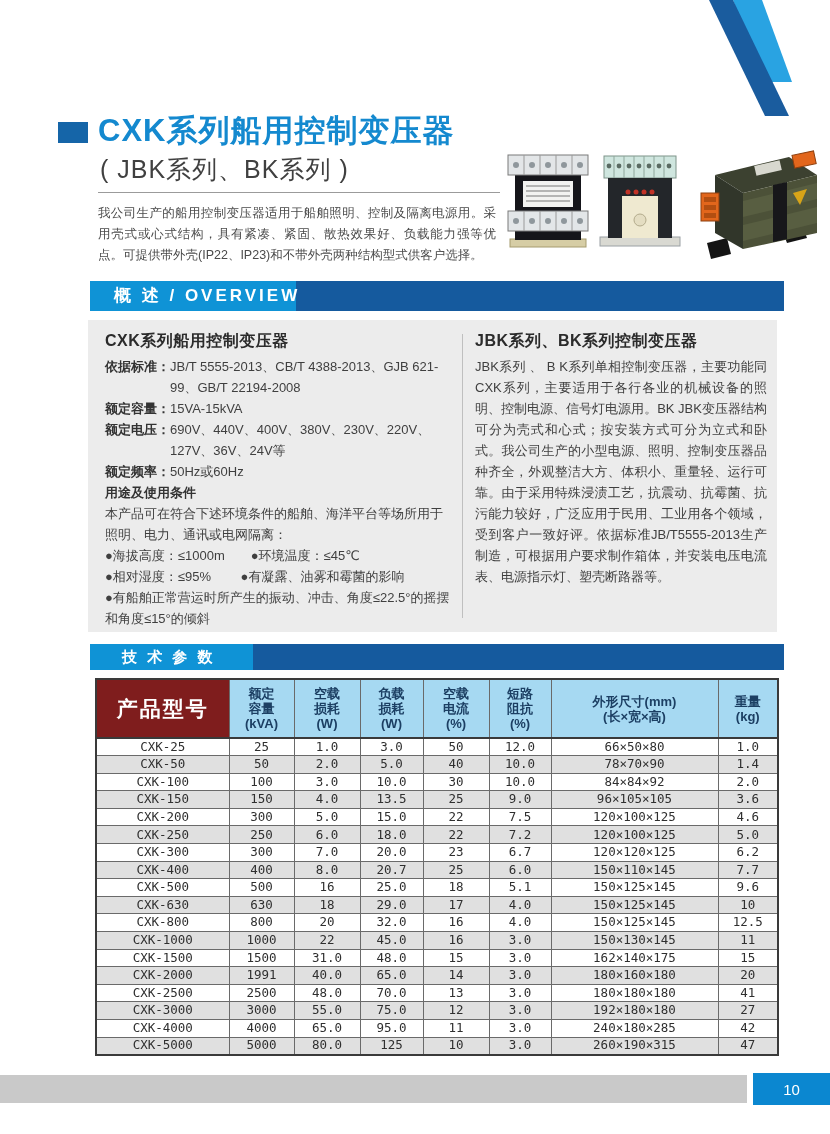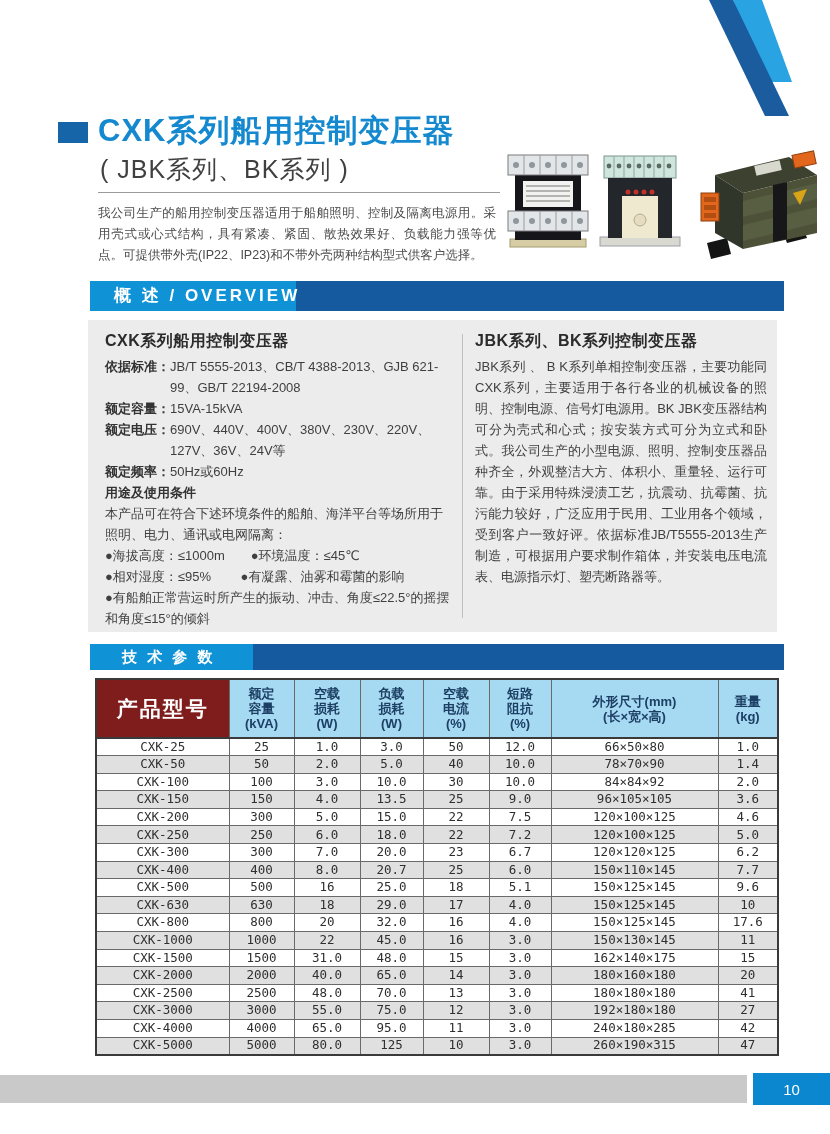--- a/index.html
+++ b/index.html
@@ -355,21 +355,21 @@
           <td>10</td>
         </tr>
         <tr>
           <td>CXK-800</td>
           <td>800</td>
           <td>20</td>
           <td>32.0</td>
           <td>16</td>
           <td>4.0</td>
           <td>150×125×145</td>
-          <td>17.6</td>
+          <td>12.5</td>
         </tr>
         <tr>
           <td>CXK-1000</td>
           <td>1000</td>
           <td>22</td>
           <td>45.0</td>
           <td>16</td>
           <td>3.0</td>
           <td>150×130×145</td>
           <td>11</td>
@@ -379,21 +379,21 @@
           <td>1500</td>
           <td>31.0</td>
           <td>48.0</td>
           <td>15</td>
           <td>3.0</td>
           <td>162×140×175</td>
           <td>15</td>
         </tr>
         <tr>
           <td>CXK-2000</td>
-          <td>2000</td>
+          <td>1991</td>
           <td>40.0</td>
           <td>65.0</td>
           <td>14</td>
           <td>3.0</td>
           <td>180×160×180</td>
           <td>20</td>
         </tr>
         <tr>
           <td>CXK-2500</td>
           <td>2500</td>

